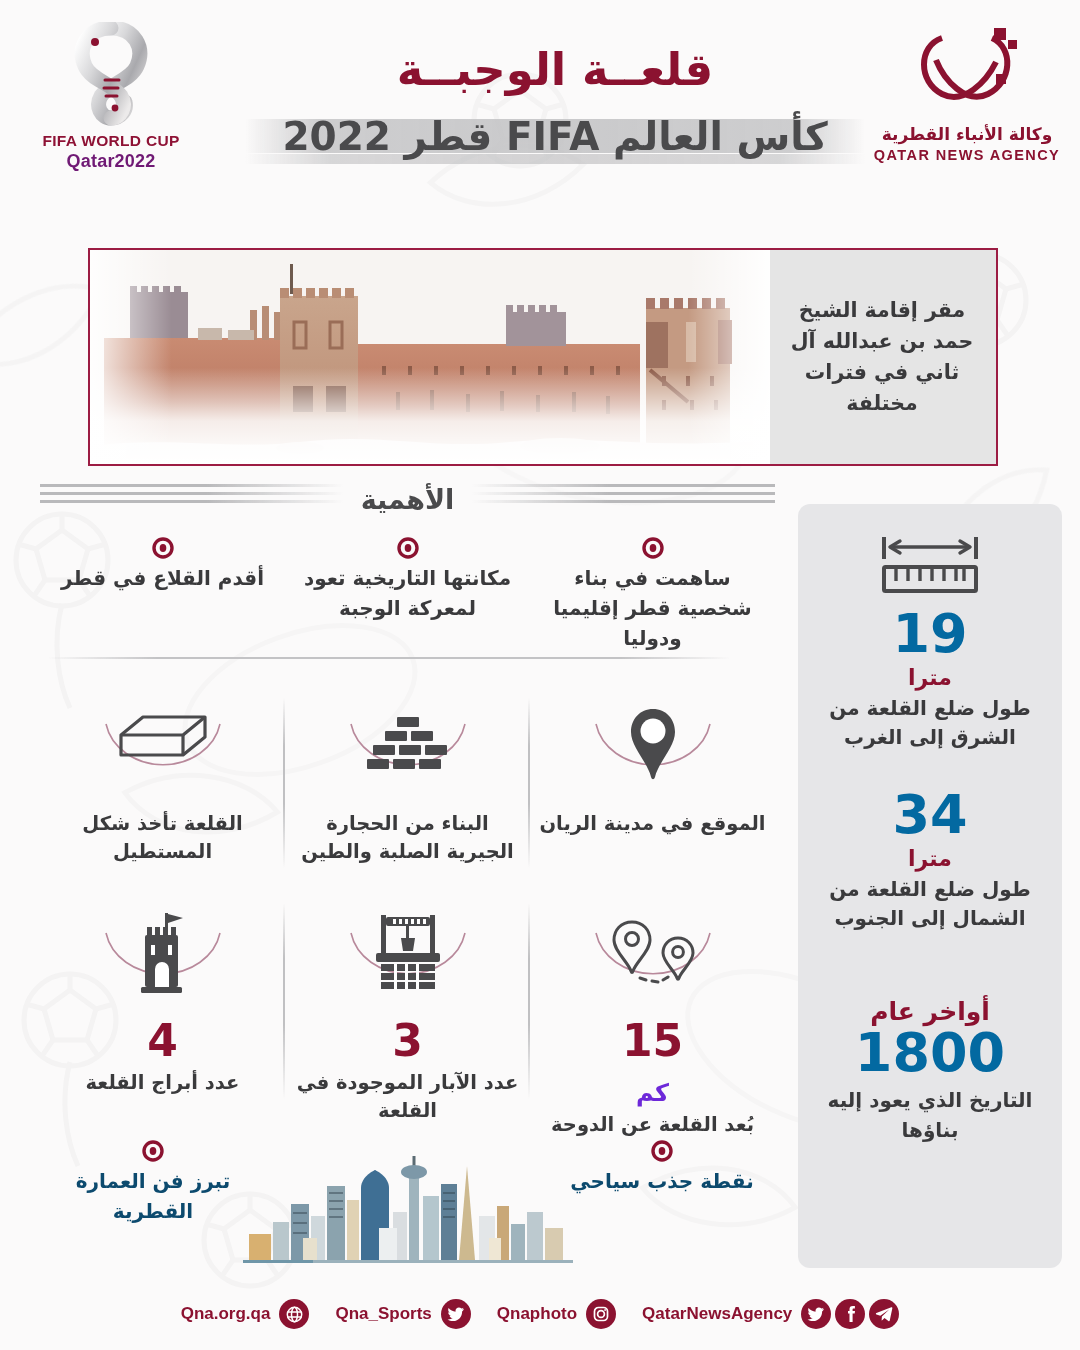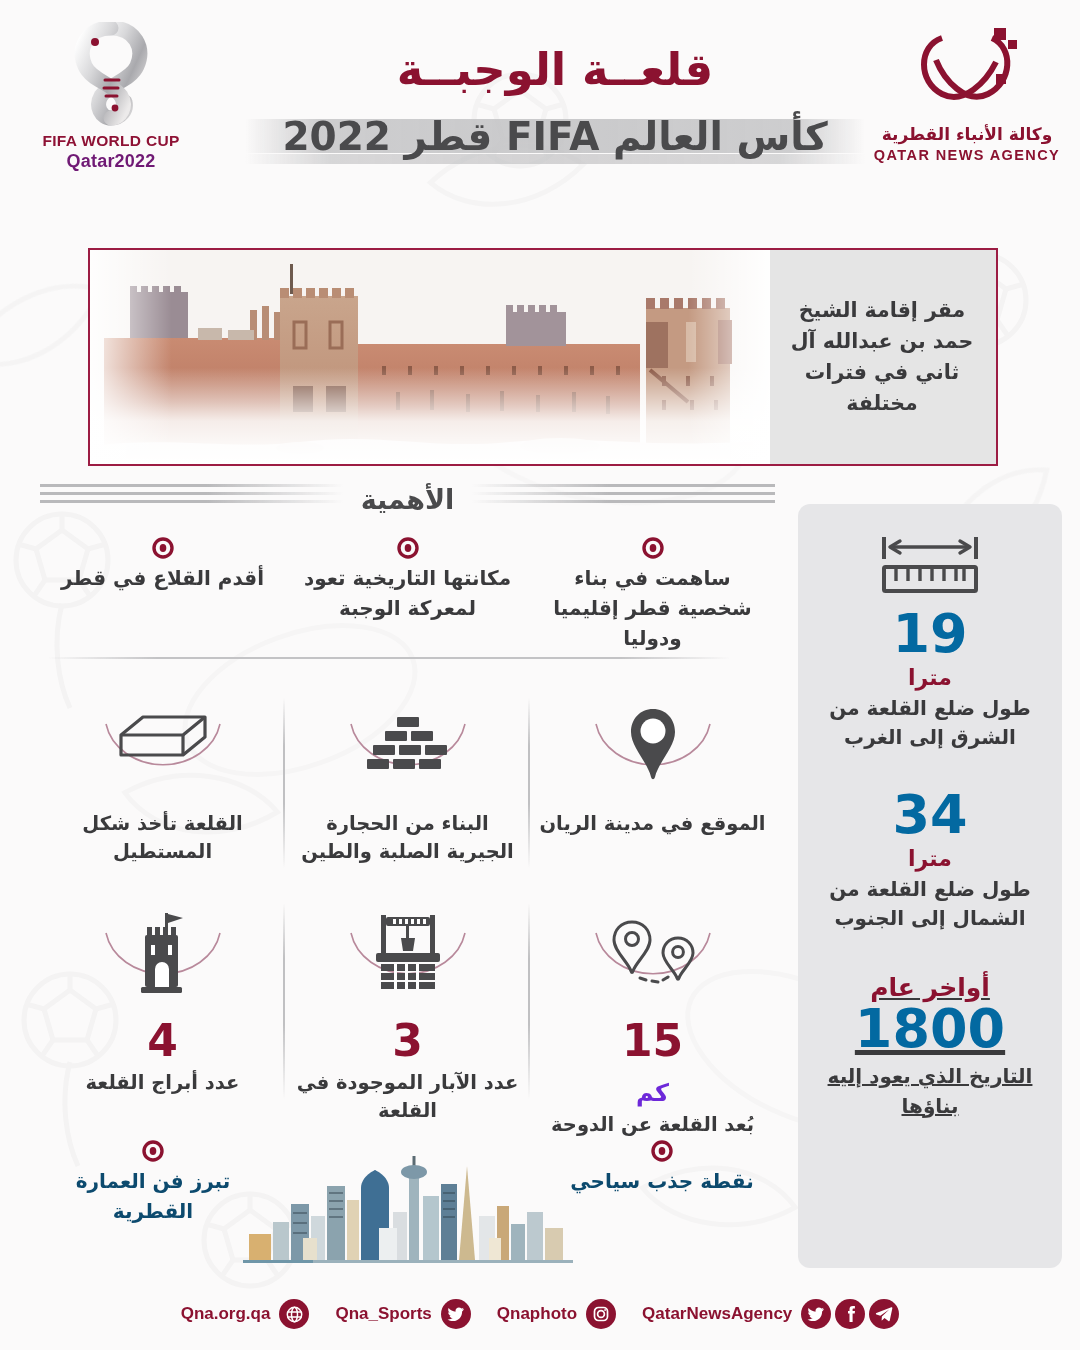--- a/index.html
+++ b/index.html
@@ -544,21 +544,21 @@
       <div class="sunit">مترا</div>
       <div class="stext">طول ضلع القلعة من الشرق إلى الغرب</div>
     </div>
 
     <div class="scard" style="margin-top:34px;">
       <div class="snum">34</div>
       <div class="sunit">مترا</div>
       <div class="stext">طول ضلع القلعة من الشمال إلى الجنوب</div>
     </div>
 
-    <div class="scard" style="margin-top:40px;text-decoration:underline;">
+    <div class="scard" style="margin-top:64px;">
       <div class="spre">أواخر عام</div>
       <div class="snum">1800</div>
       <div class="stext">التاريخ الذي يعود إليه بناؤها</div>
     </div>
   </div>
 
   <div class="advantages">
 
     <div class="adv-row">
       <div class="adv-item right">

